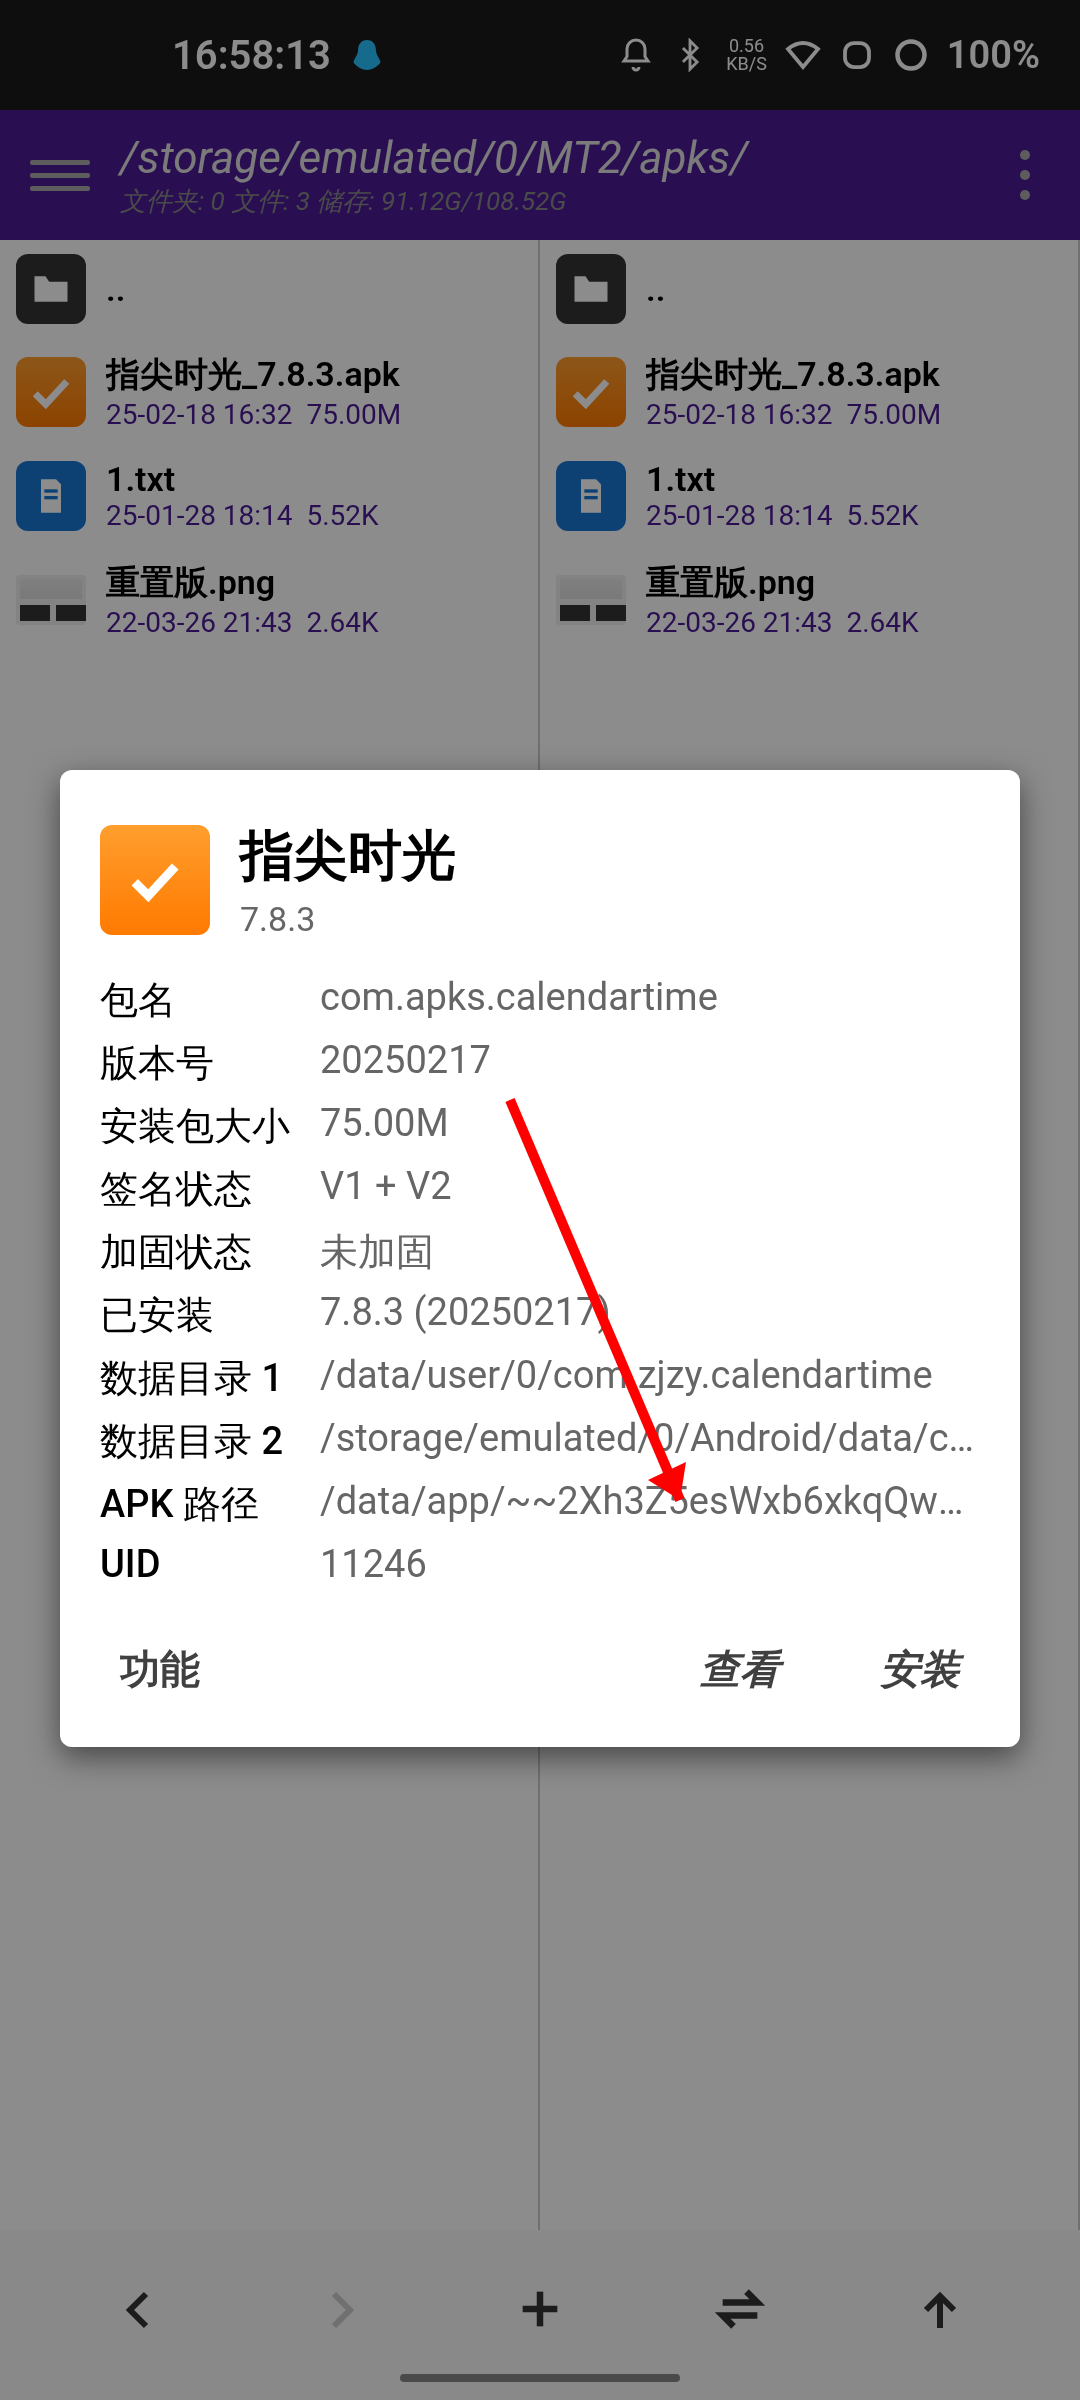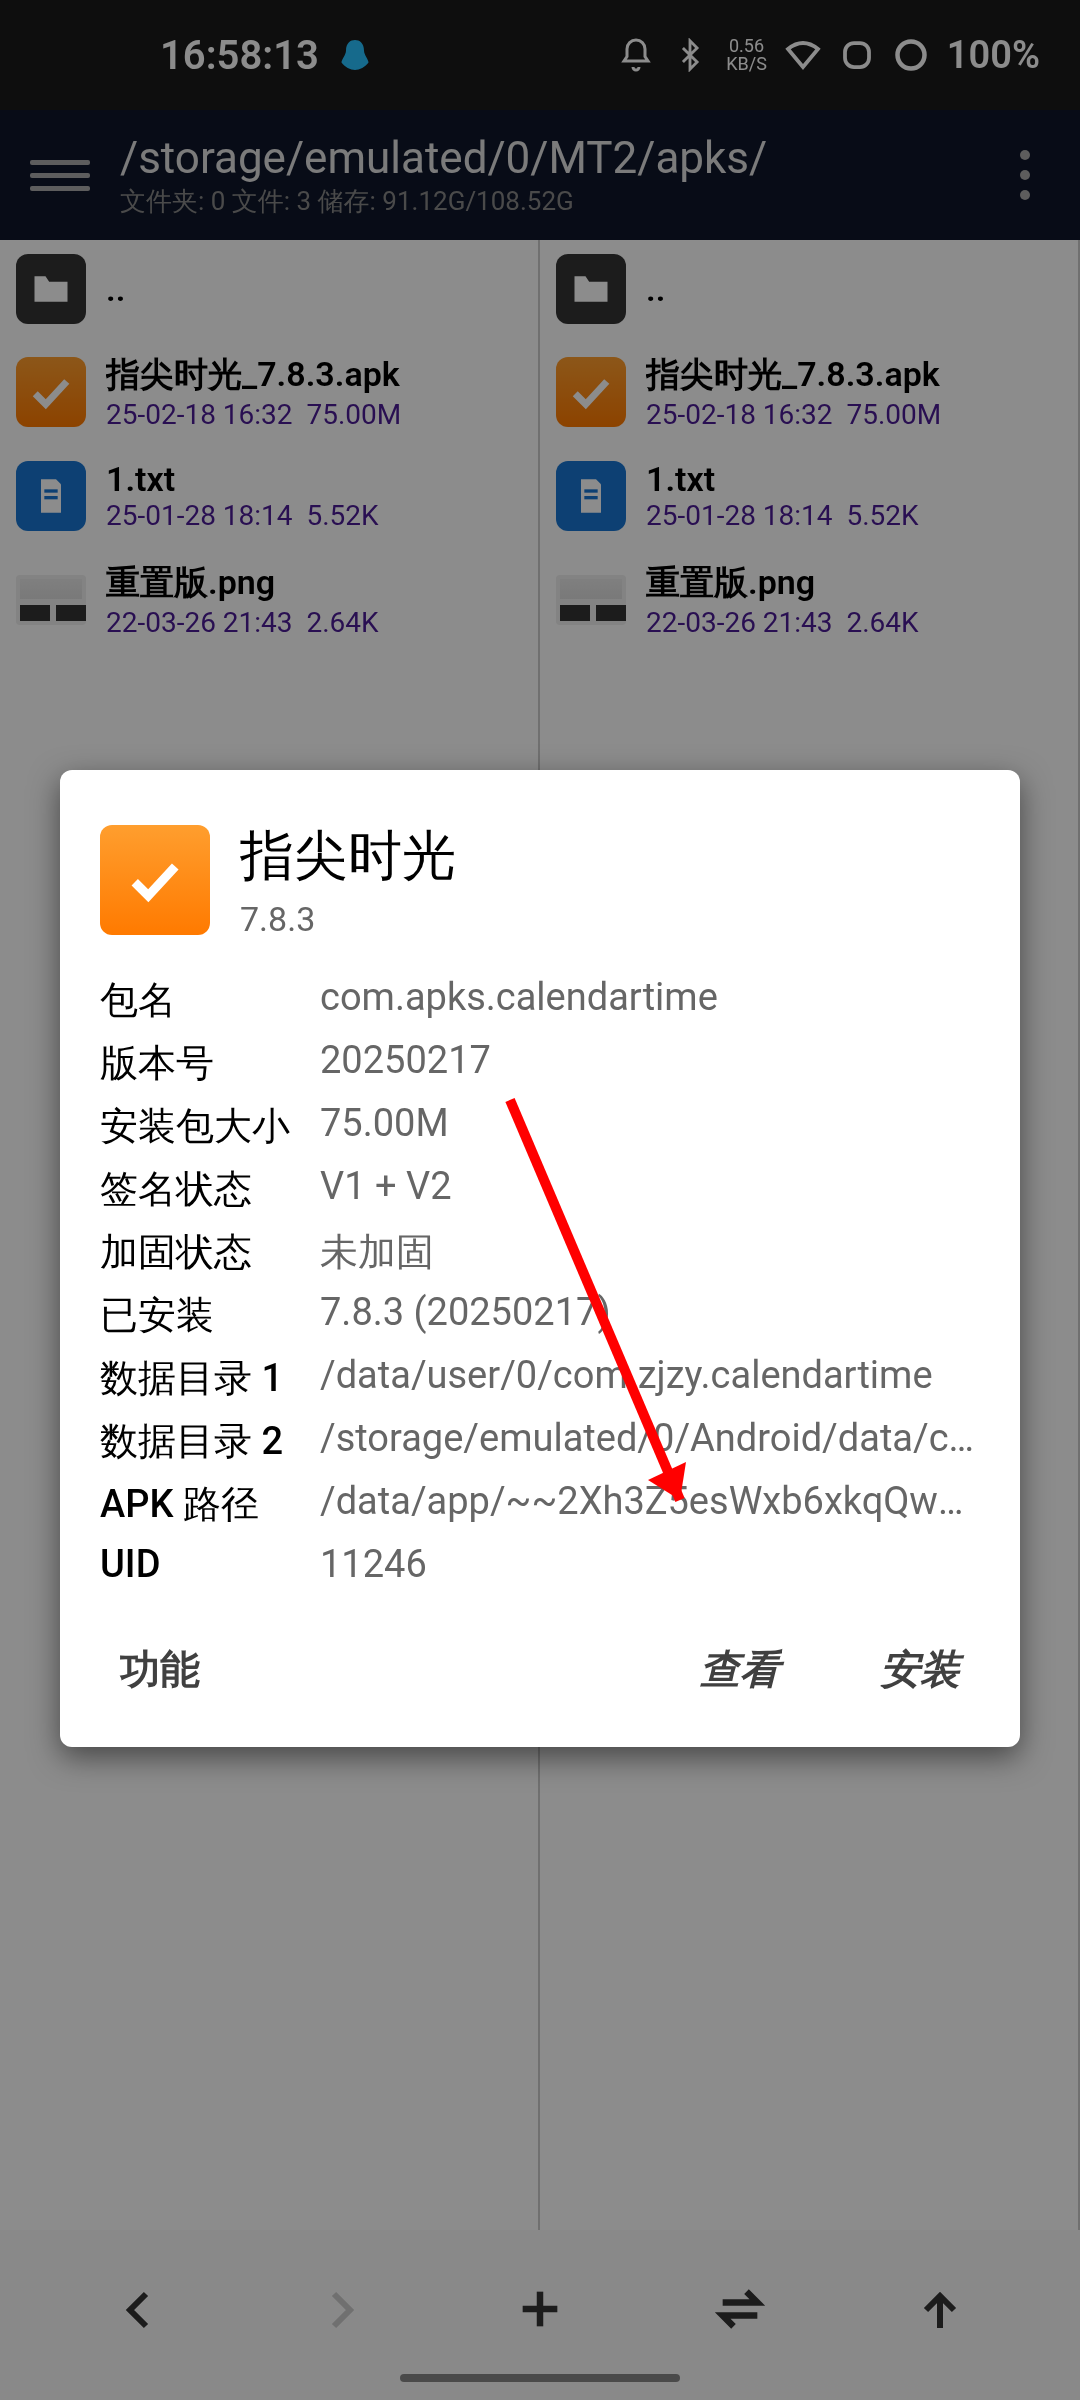--- a/index.html
+++ b/index.html
@@ -1,26 +1,26 @@
 <!DOCTYPE html>
 <html><head>
 <meta charset="utf-8">
 <style>
 * { margin: 0; padding: 0; box-sizing: border-box; font-family: -apple-system, "Segoe UI", Roboto, sans-serif; }
 html, body { width: 1080px; height: 2400px; background: #f0f0f0; position: relative; overflow: hidden; }
 
 .statusbar { position: absolute; top: 0; left: 0; right: 0; height: 110px; background: #1a1a1a; display: flex; align-items: center; justify-content: space-between; padding: 0 40px; color: #fff; }
 .statusbar-left { display: flex; align-items: center; gap: 18px; padding-left: 120px; }
 .statusbar-right { display: flex; align-items: center; gap: 18px; }
-.sb-time { font-size: 40px; font-weight: 600; }
+.sb-time { font-size: 40px; font-weight: 600; margin-left: 12px; }
 .sb-icon { width: 36px; height: 36px; display: inline-flex; align-items: center; justify-content: center; }
 .sb-speed { display: flex; flex-direction: column; align-items: center; font-size: 18px; line-height: 18px; }
 .sb-batt { font-size: 38px; font-weight: 600; text-align: center; }
 
-.appbar { position: absolute; top: 110px; left: 0; right: 0; height: 130px; background: #0f172a; display: flex; align-items: center; padding: 0 30px; }
+.appbar { position: absolute; top: 110px; left: 0; right: 0; height: 130px; background: #4c1d95; display: flex; align-items: center; padding: 0 30px; font-style: italic; }
 .hamburger { width: 60px; display: flex; flex-direction: column; gap: 8px; margin-right: 30px; }
 .hamburger span { height: 5px; background: #aaa; border-radius: 2px; }
 .appbar-title { flex: 1; }
 .appbar-path { color: #e0e0e0; font-size: 44px; font-weight: 400; }
 .appbar-sub { color: #888; font-size: 26px; margin-top: 0; }
 .appbar-dots { display: flex; flex-direction: column; gap: 10px; margin-right: 20px; }
 .appbar-dots span { width: 10px; height: 10px; border-radius: 50%; background: #aaa; }
 
 .main-panes { position: absolute; top: 240px; left: 0; right: 0; bottom: 130px; display: flex; background: #fff; }
 .pane { width: 50%; border-right: 2px solid #ccc; }
@@ -38,21 +38,21 @@
 
 .bottombar { position: absolute; bottom: 0; left: 0; right: 0; height: 170px; background: #fafafa; display: flex; align-items: center; justify-content: space-around; padding: 0 40px; }
 .bottombar .nav-icon { font-size: 54px; color: #333; width: 80px; text-align: center; }
 .bottombar .nav-icon.dim { color: #ccc; }
 .home-indicator { position: absolute; bottom: 18px; left: 50%; transform: translateX(-50%); width: 280px; height: 8px; background: #888; border-radius: 4px; }
 
 .scrim { position: absolute; inset: 0; background: rgba(0,0,0,0.45); }
 .dialog { position: absolute; left: 60px; right: 60px; top: 770px; background: #fff; border-radius: 12px; box-shadow: 0 10px 30px rgba(0,0,0,0.5); padding: 50px 40px 30px 40px; }
 .dialog-header { display: flex; gap: 30px; align-items: center; margin-bottom: 30px; }
 .dialog-header .icon-apk { width: 110px; height: 110px; }
-.dialog-title { font-size: 54px; font-weight: 400; color: #000; }
+.dialog-title { font-size: 54px; font-weight: 700; color: #000; }
 .dialog-version { font-size: 34px; color: #666; margin-top: 6px; }
 .info-row { display: flex; padding: 6px 0; }
 .info-label { width: 220px; font-size: 38px; color: #000; font-weight: 500; flex-shrink: 0; }
 .info-value { font-size: 38px; color: #666; white-space: nowrap; overflow: hidden; text-overflow: ellipsis; }
 .dialog-actions { display: flex; justify-content: space-between; margin-top: 50px; padding: 0 20px 20px 20px; }
 .dialog-actions .right-group { display: flex; gap: 100px; font-style: italic; }
 .action-btn { font-size: 40px; font-weight: 600; color: #404040; }
 
 svg.checkmark { width: 56px; height: 56px; stroke: #fff; stroke-width: 8; fill: none; }
 svg.folder-ic { width: 44px; height: 44px; fill: #fff; }

